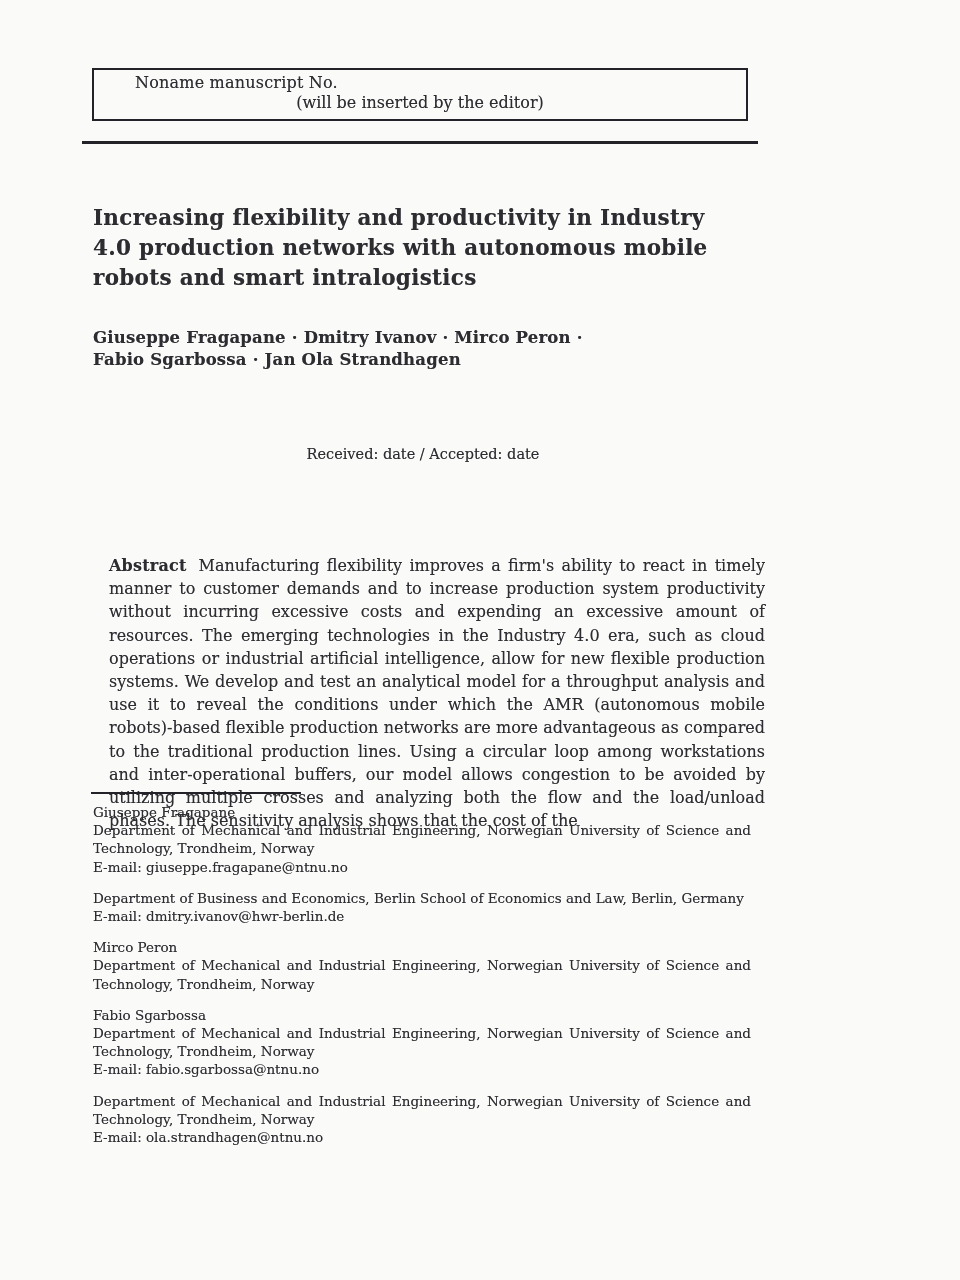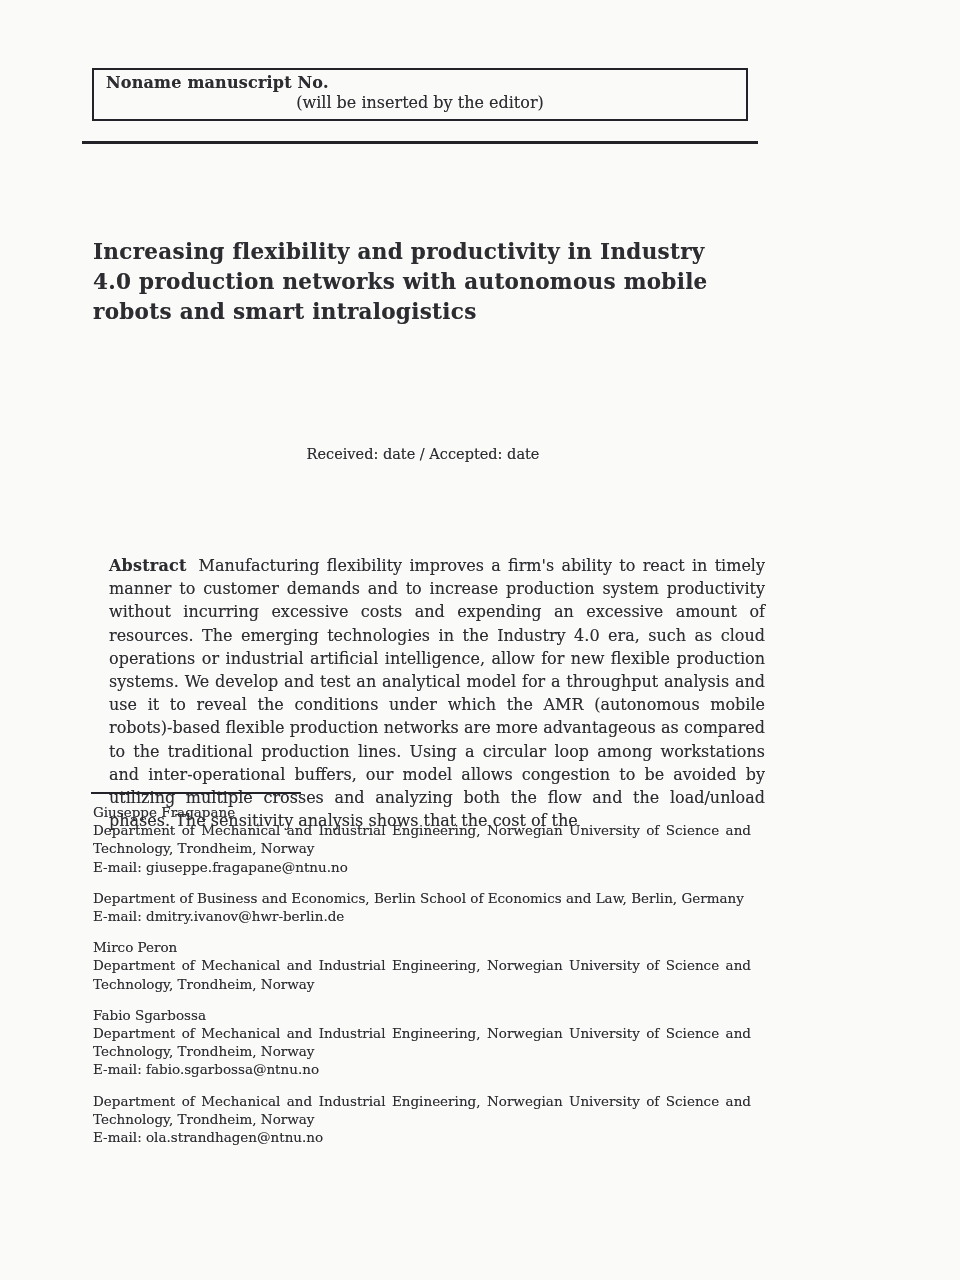--- a/index.html
+++ b/index.html
@@ -11,33 +11,32 @@
     text-shadow: 0 0 0.5px rgba(44,44,55,0.45);
   }
   .page { position: relative; width: 960px; height: 1280px; overflow: hidden; }
 
   .manuscript-box {
     position: absolute; left: 92px; top: 68px; width: 656px;
     border: 2px solid #222228;
     padding: 3px 12px 6px 12px;
     font-size: 16px; line-height: 20px;
   }
-  .manuscript-box .b1 { font-weight: bold; letter-spacing: 0.2px; }
+  .manuscript-box .b1 { font-weight: normal; letter-spacing: 0.2px; margin-left: 29px; }
   .manuscript-box .b2 { font-weight: normal; text-align: center; }
 
   .header-rule {
     position: absolute; left: 82px; top: 141px; width: 676px; height: 3px;
     background: #222228;
   }
 
   .title {
     position: absolute; left: 93px; top: 203px; width: 670px;
     font-size: 21.5px; font-weight: bold; line-height: 30px;
     letter-spacing: 0.3px;
-    margin-top: 34px;
   }
 
   .authors {
     position: absolute; left: 93px; top: 327px; width: 660px;
     font-size: 16.5px; font-weight: bold; line-height: 22px;
     letter-spacing: 0.2px;
   }
 
   .dates {
     position: absolute; left: 93px; top: 446px; width: 660px;
@@ -76,20 +75,24 @@
   </div>
 
   <div class="header-rule"></div>
 
   <div class="title">
     <div>Increasing flexibility and productivity in Industry</div>
     <div>4.0 production networks with autonomous mobile</div>
     <div>robots and smart intralogistics</div>
   </div>
 
+  <div class="authors">
+    <div>Giuseppe Fragapane · Dmitry Ivanov · Mirco Peron ·</div>
+    <div>Fabio Sgarbossa · Jan Ola Strandhagen</div>
+  </div>
 
   <div class="dates">Received: date / Accepted: date</div>
 
   <div class="abstract">
     <span class="label">Abstract</span><span>Manufacturing flexibility improves a firm's ability to react in timely manner to customer demands and to increase production system productivity without incurring excessive costs and expending an excessive amount of resources. The emerging technologies in the Industry 4.0 era, such as cloud operations or industrial artificial intelligence, allow for new flexible production systems. We develop and test an analytical model for a throughput analysis and use it to reveal the conditions under which the AMR (autonomous mobile robots)-based flexible production networks are more advantageous as compared to the traditional production lines. Using a circular loop among workstations and inter-operational buffers, our model allows congestion to be avoided by utilizing multiple crosses and analyzing both the flow and the load/unload phases. The sensitivity analysis shows that the cost of the</span>
   </div>
 
   <div class="footnote-rule"></div>
 
   <div class="footnotes">

